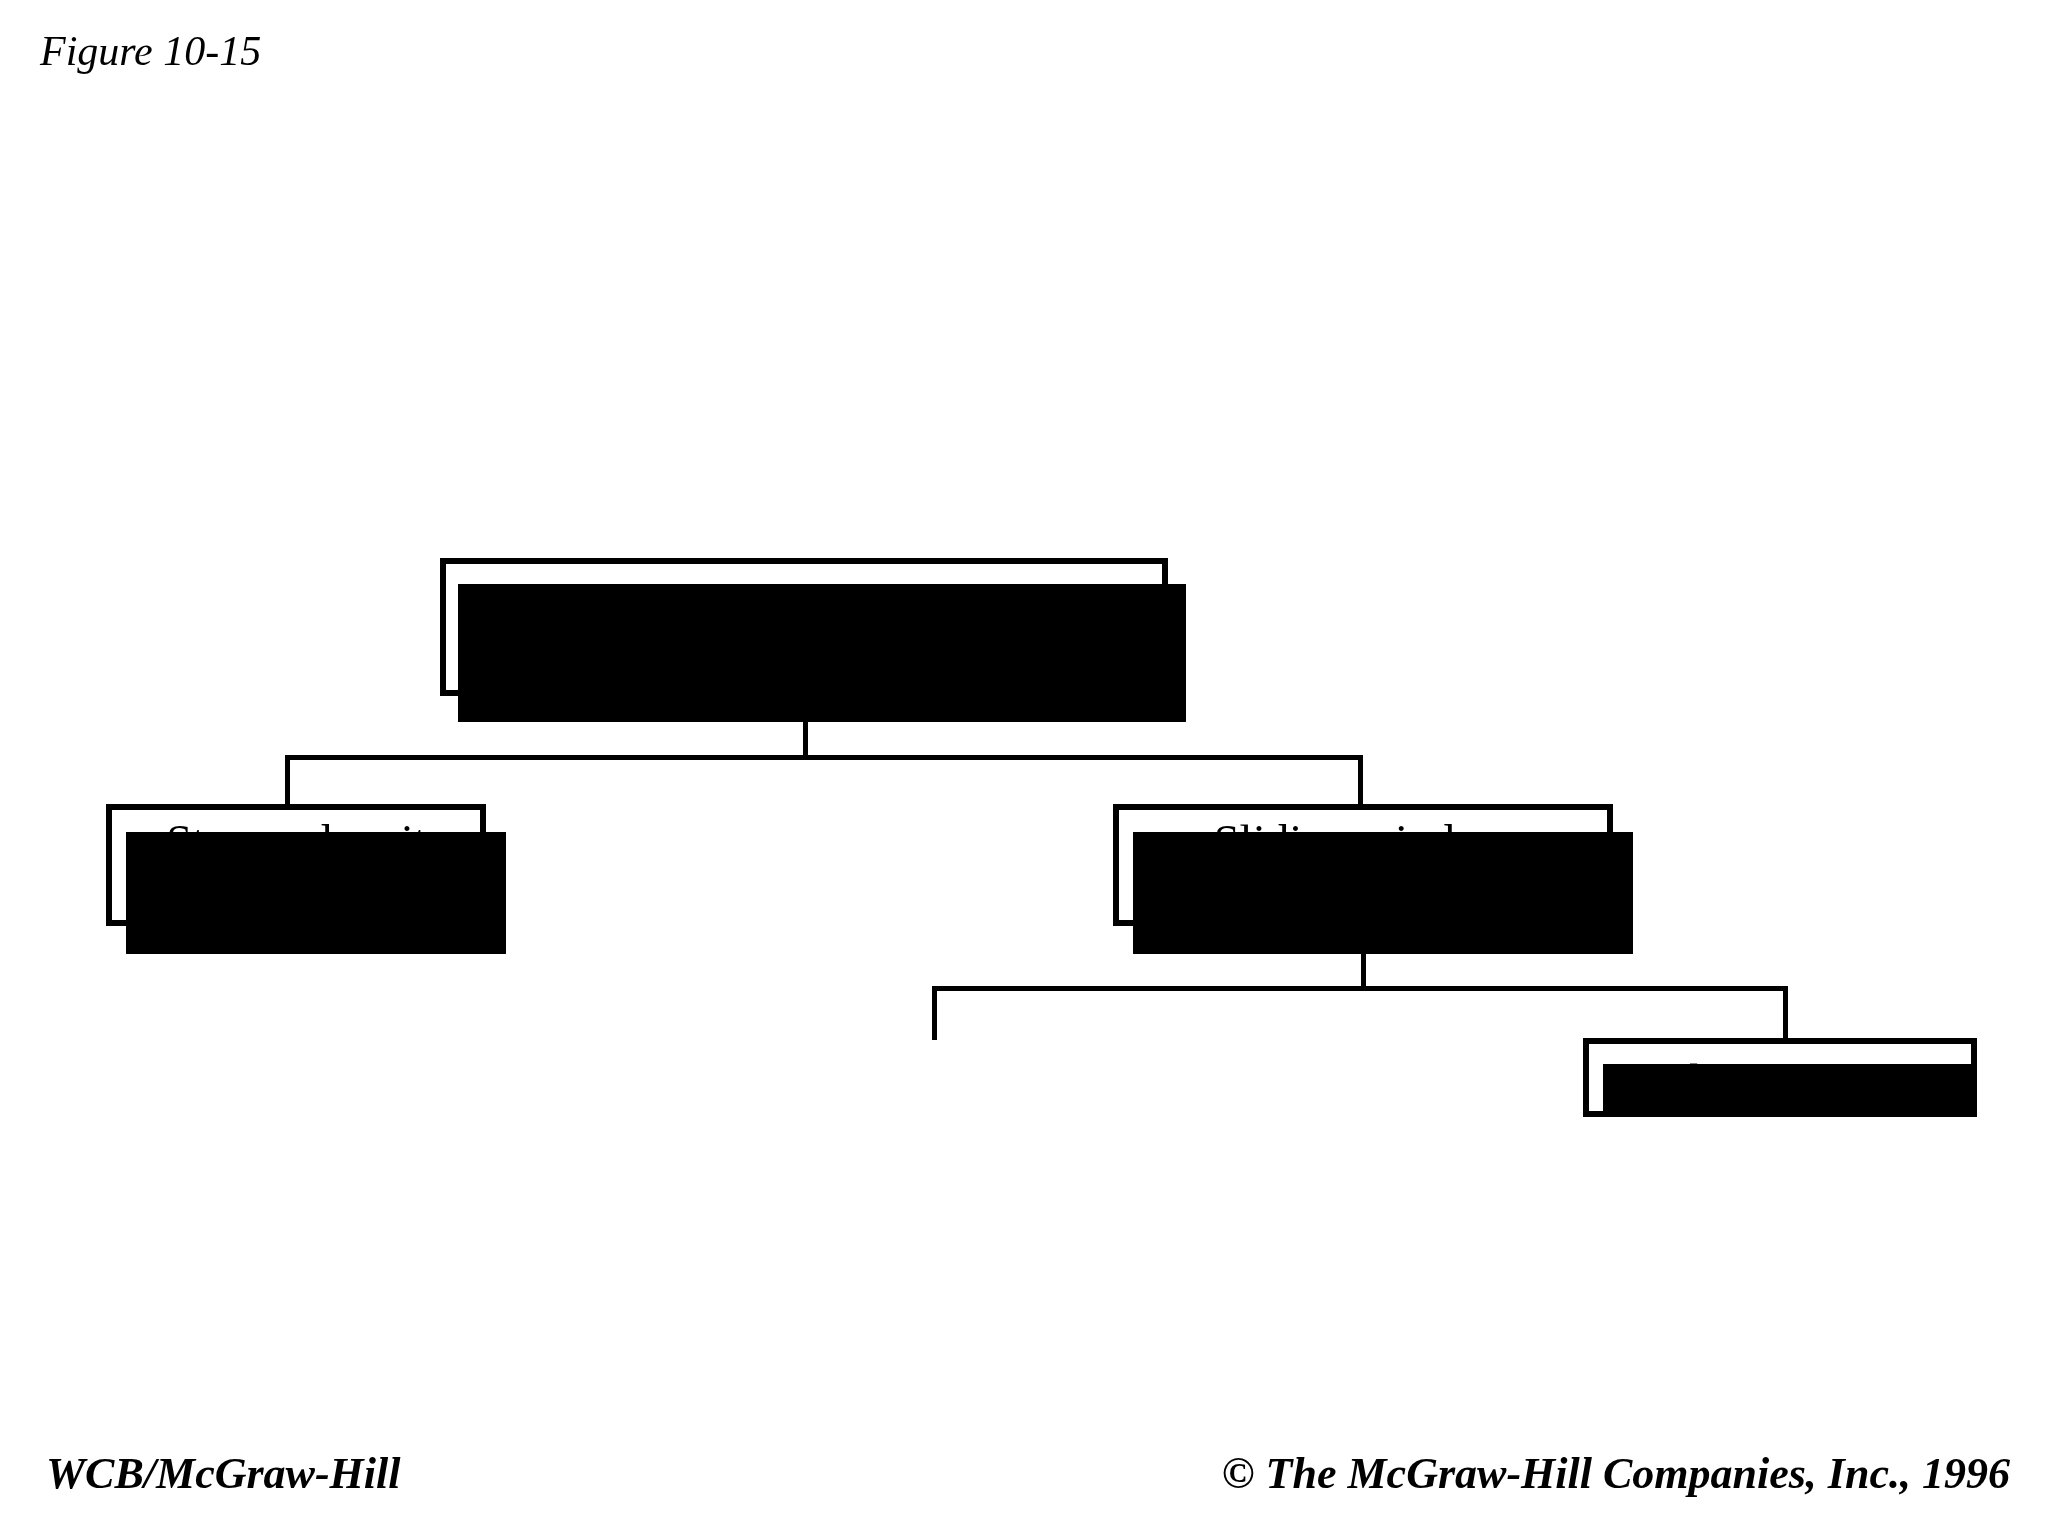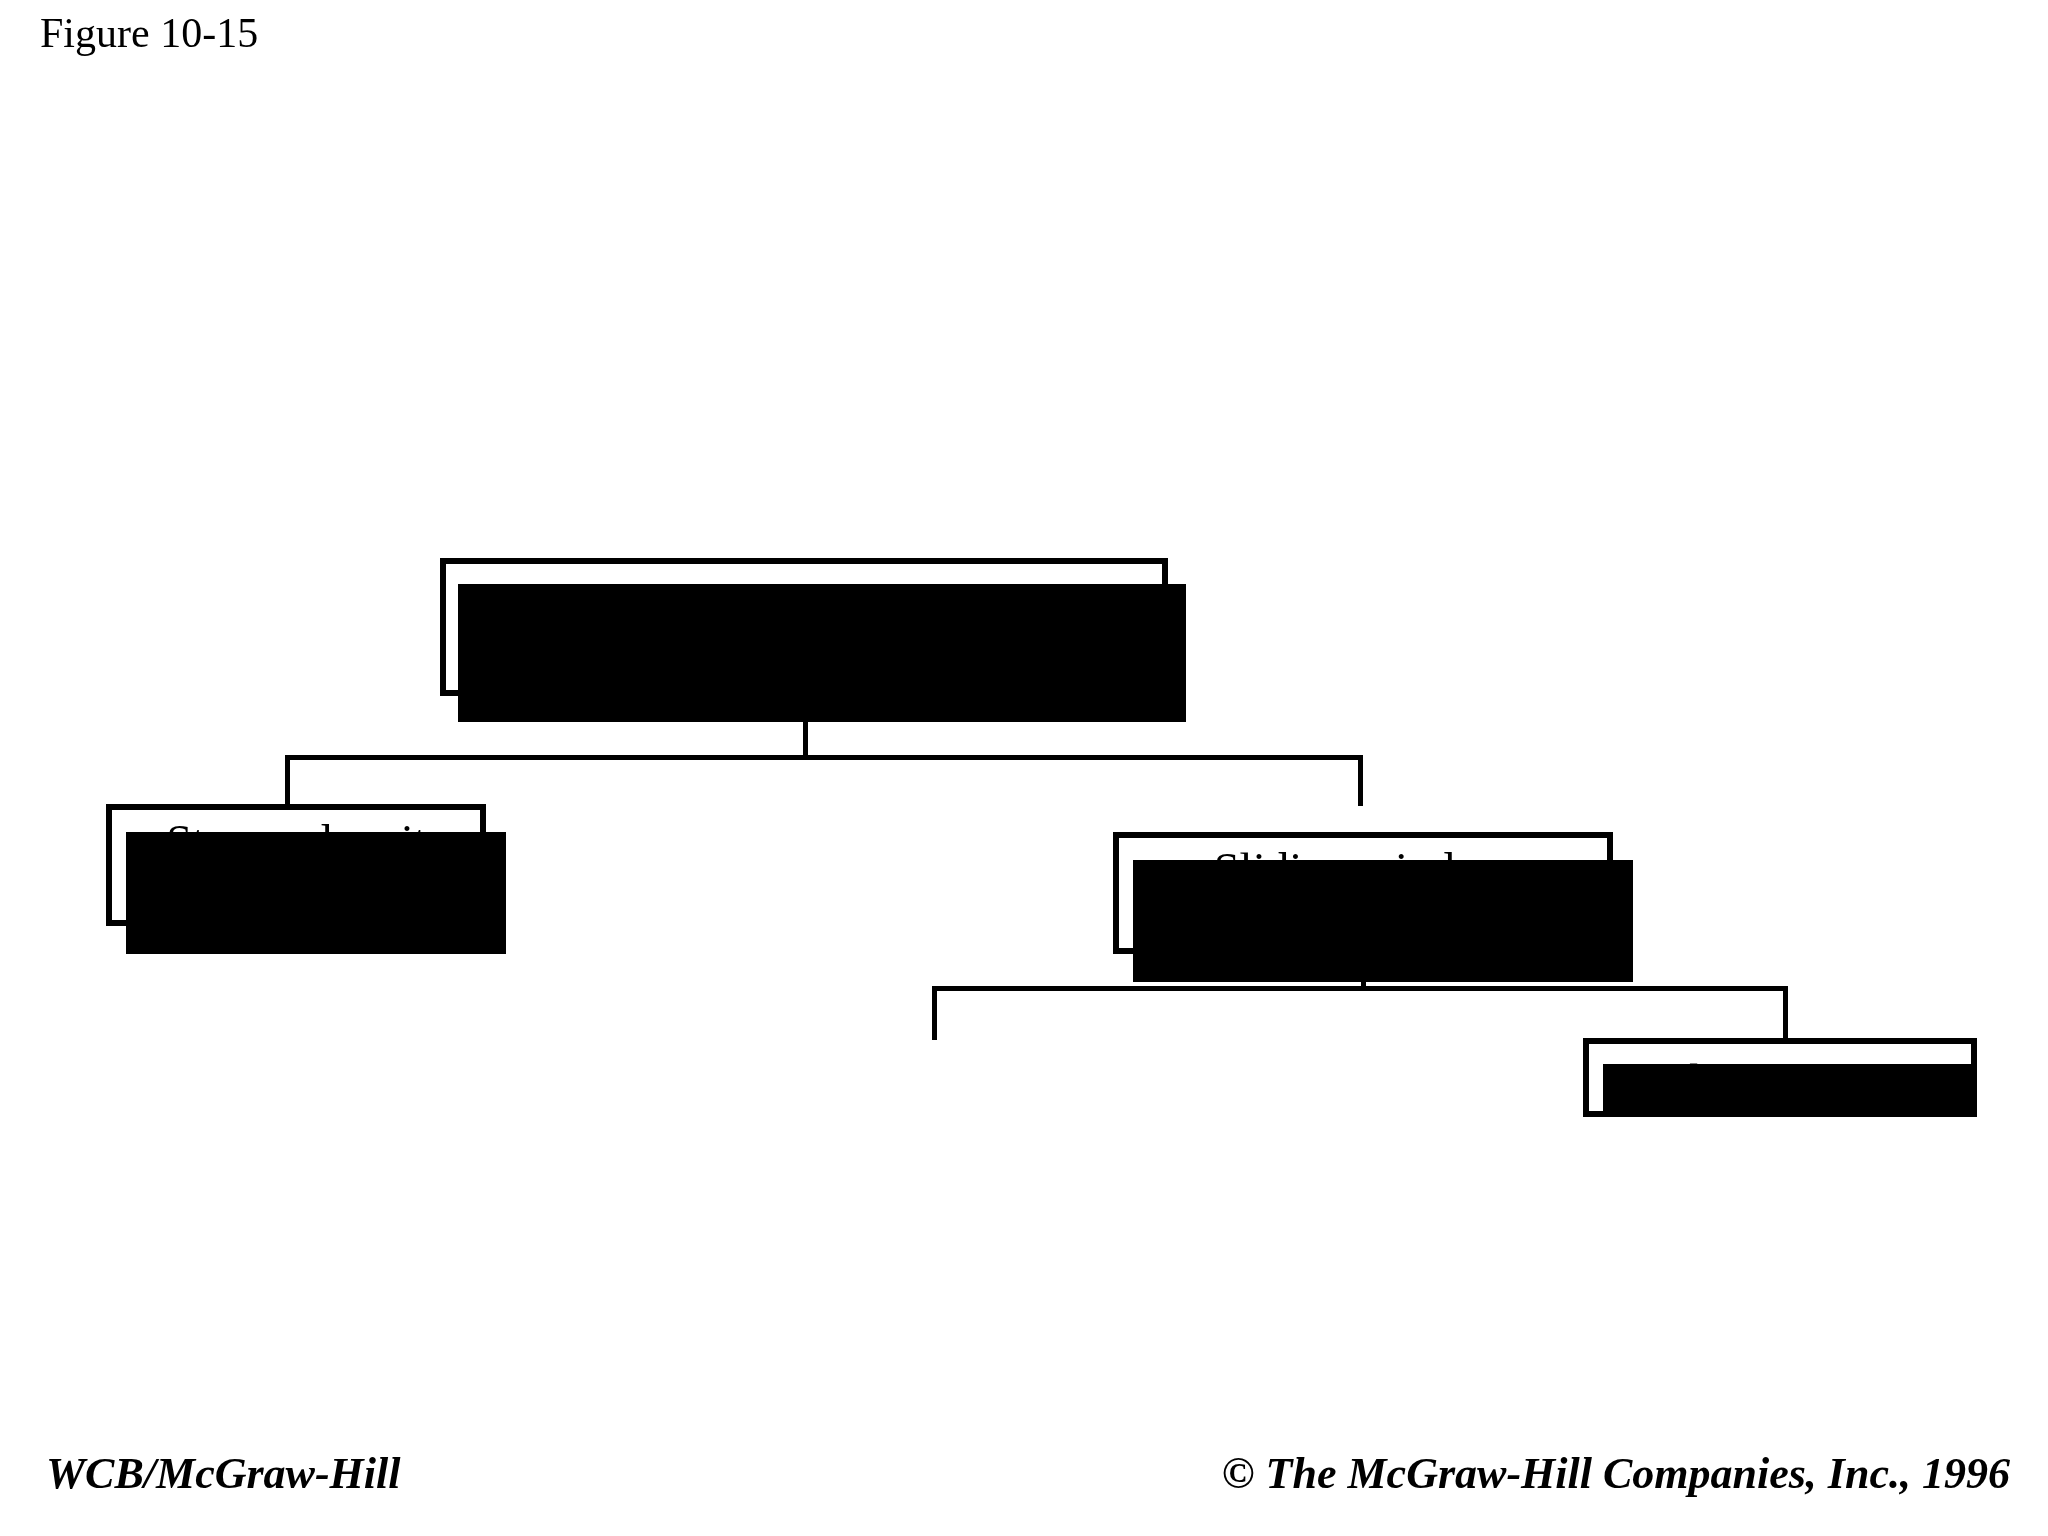--- a/index.html
+++ b/index.html
@@ -13,25 +13,26 @@
     position: relative;
     overflow: hidden;
     font-family: "Liberation Serif", "DejaVu Serif", serif;
     color: #000000;
   }
 
   
   #figure-label {
     position: absolute;
     left: 40px;
-    top: 12px;
+    top: 30px;
     font-size: 42px;
     line-height: 1;
     font-family: "Liberation Serif", "DejaVu Serif", serif;
     white-space: nowrap;
+    font-style: italic;
   }
 
   
   #diagram {
     position: absolute;
     left: 0;
     top: 0;
     width: 2048px;
     height: 1536px;
   }
@@ -96,21 +97,20 @@
     font-size: 47px;
     letter-spacing: -0.5px;
   }
 
   
   #node-sliding-window {
     left: 1113px;
     top: 804px;
     width: 500px;
     height: 122px;
-    margin-top: 28px;
   }
   #node-sliding-window .shadow {
     left: 14px;
     top: 22px;
     width: 500px;
     height: 122px;
   }
   #node-sliding-window .node-label {
     top: 8px;
     font-size: 47px;

